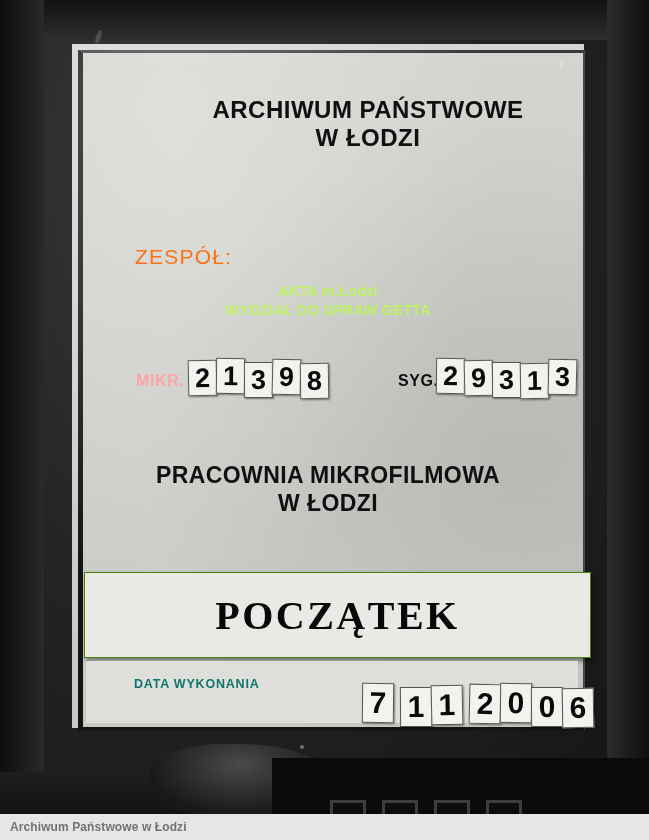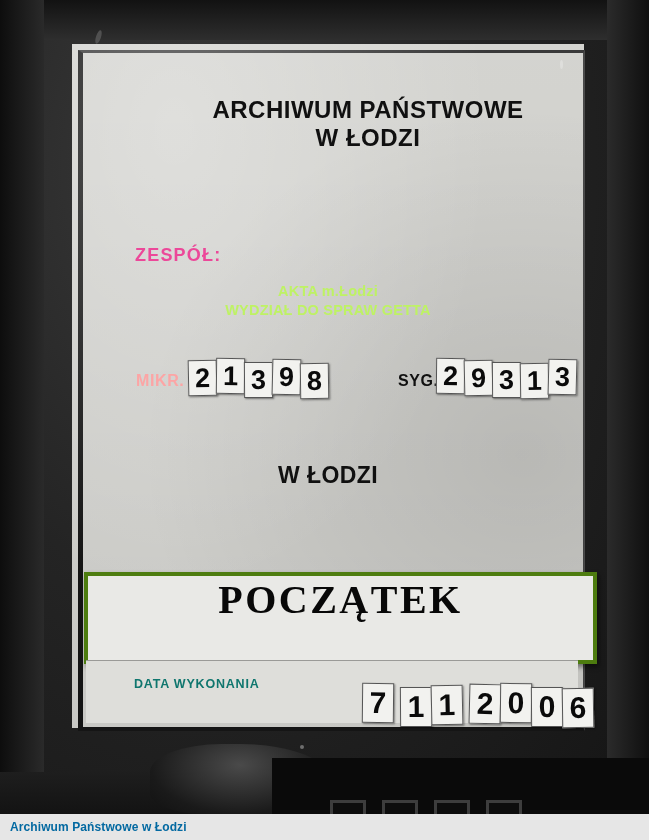--- a/index.html
+++ b/index.html
@@ -105,24 +105,24 @@
     font-weight: bold;
     letter-spacing: 0.5px;
     color: #101010;
     line-height: 1.18;
   }
 
   .zespol-label {
     position: absolute;
     left: 135px;
     top: 245px;
-    font-size: 18px;
-    font-weight: bold;
+    font-size: 21px;
+    font-weight: normal;
     letter-spacing: 1.2px;
-    color: #ec4899;
+    color: #f97316;
   }
 
   .fonds-block {
     position: absolute;
     left: 78px;
     top: 282px;
     width: 500px;
     text-align: center;
     color: #bef264;
   }
@@ -208,23 +208,24 @@
   }
 
   
   .poczatek-strip {
     position: absolute;
     left: 84px;
     top: 572px;
     width: 505px;
     height: 84px;
     background: #e9e9e6;
-    border: 4px solid #4d7c0f;
+    border: 1px solid #4d7c0f;
     box-shadow: 2px 3px 5px rgba(0,0,0,0.45);
     display: flex;
+    align-items: center;
     justify-content: center;
   }
   .poczatek-text {
     font-family: "Liberation Serif", serif;
     font-size: 40px;
     font-weight: bold;
     letter-spacing: 2.5px;
     color: #080808;
   }
 
@@ -312,21 +313,21 @@
     bottom: 0;
     width: 649px;
     height: 26px;
     background: #e6e6e6;
     display: flex;
     align-items: center;
   }
   .footer-text {
     font-size: 12px;
     font-weight: bold;
-    color: #0369a1;
+    color: #737373;
     padding-left: 10px;
     letter-spacing: 0.1px;
   }
 
   
   .speck {
     position: absolute;
     background: rgba(255,255,255,0.35);
     border-radius: 50%;
     pointer-events: none;
@@ -375,20 +376,21 @@
     <div class="digits syg">
       <div class="digit t1">2</div>
       <div class="digit t0">9</div>
       <div class="digit t2">3</div>
       <div class="digit t4">1</div>
       <div class="digit t3">3</div>
     </div>
   </div>
 
   <div class="lab-block">
+    <div class="lab-line1">PRACOWNIA MIKROFILMOWA</div>
     <div class="lab-line2">W ŁODZI</div>
   </div>
 
   <div class="poczatek-strip">
     <div class="poczatek-text">POCZĄTEK</div>
   </div>
 
   <div class="date-strip">
     <div class="date-label">DATA WYKONANIA</div>
     <div class="date-digits">

